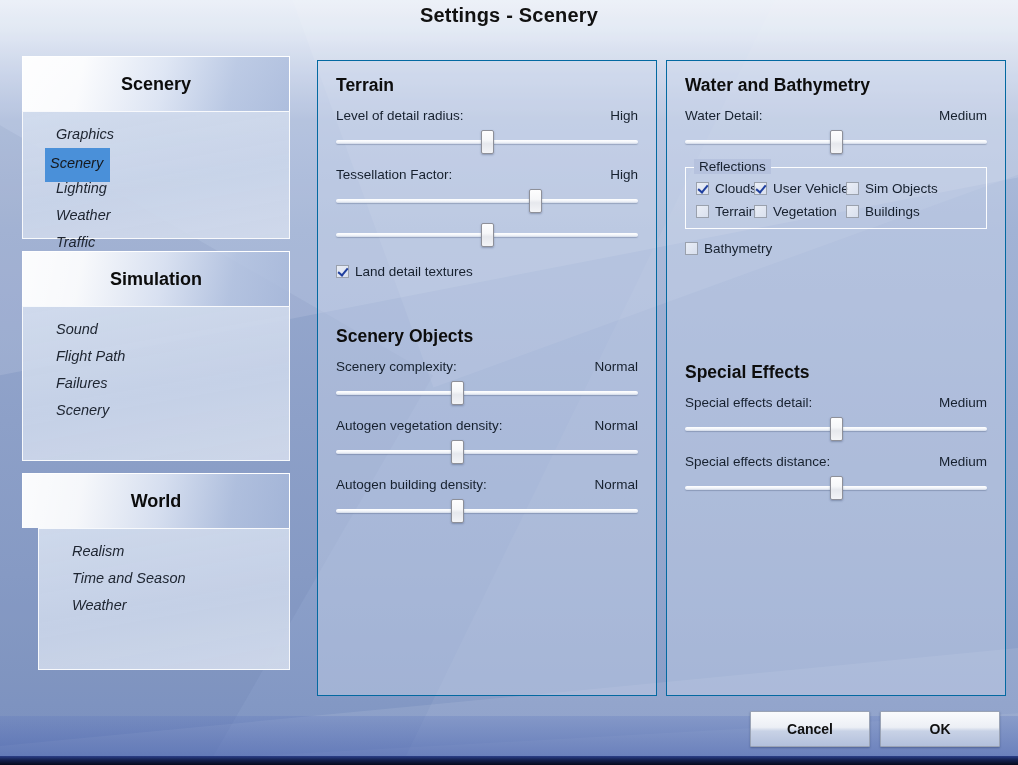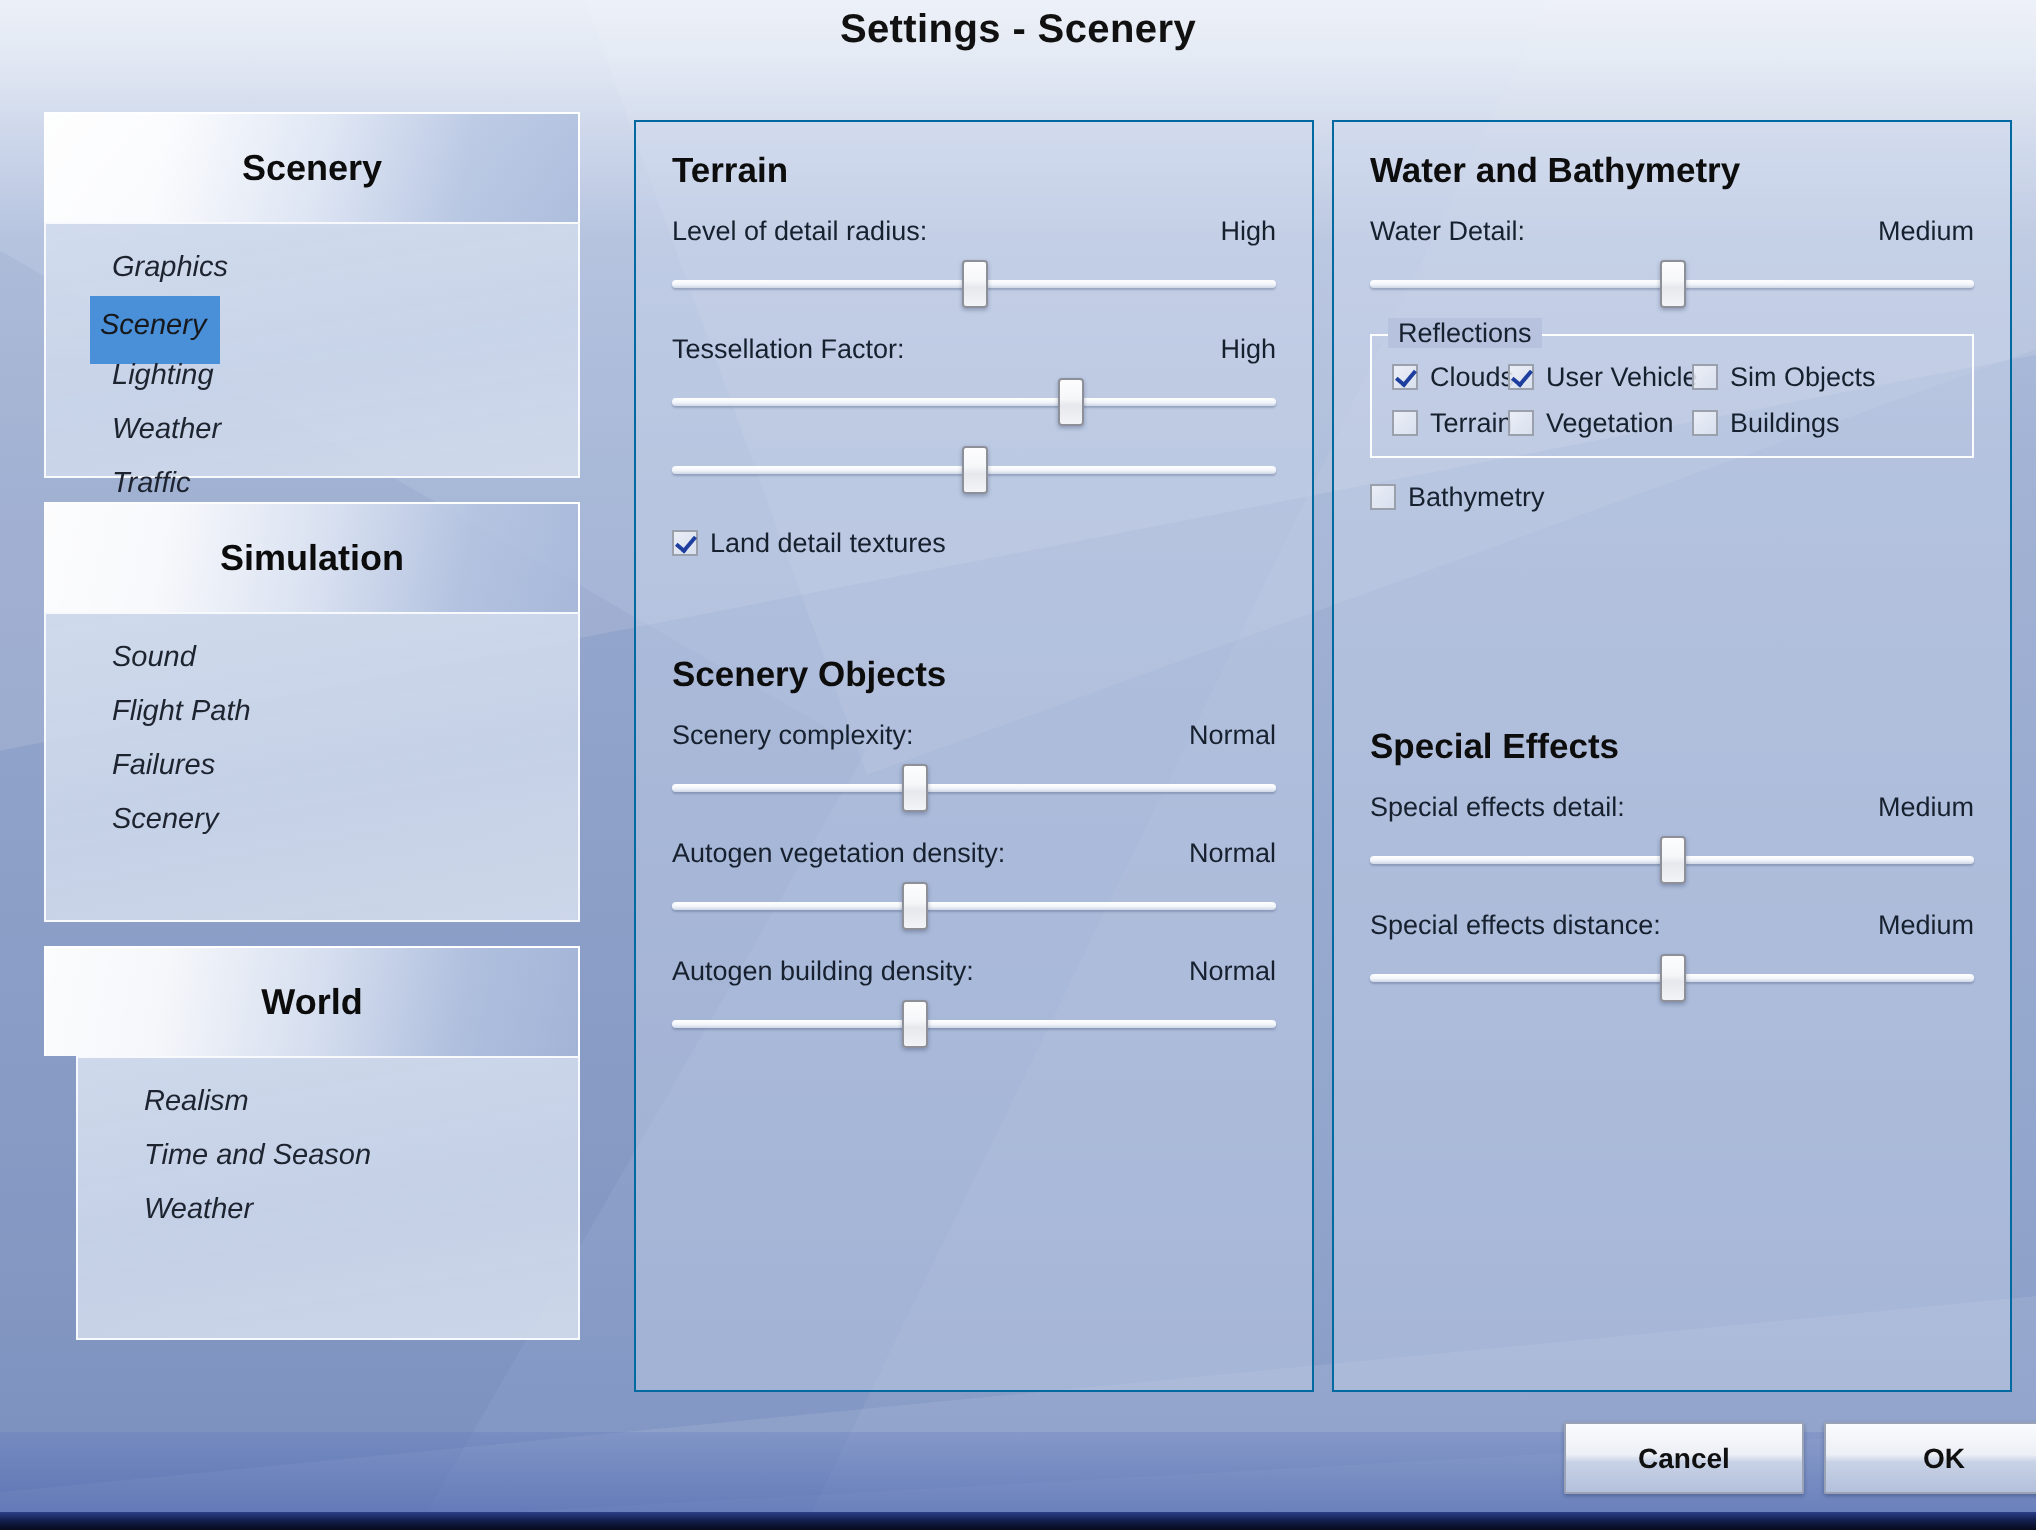--- a/index.html
+++ b/index.html
@@ -259,21 +259,20 @@
     border: 1px solid #9aa3b5;
     border-radius: 1px;
     background: linear-gradient(180deg,#fafbfd 0%,#eceff5 45%,#c8d2e6 56%,#b3c0dc 100%);
     font-size: 14px;
     font-weight: bold;
     color: #101010;
     display: flex;
     align-items: center;
     justify-content: center;
     box-shadow: 0 1px 2px rgba(20,35,75,0.35);
-    margin-left: 32px;
   }
   .btn-cancel { left: 750px; }
   .btn-ok { left: 880px; width: 120px; }
 </style>
 </head>
 <body>
 
 <div class="bg-layer">
   <div class="wave w1"></div>
   <div class="wave w2"></div>

